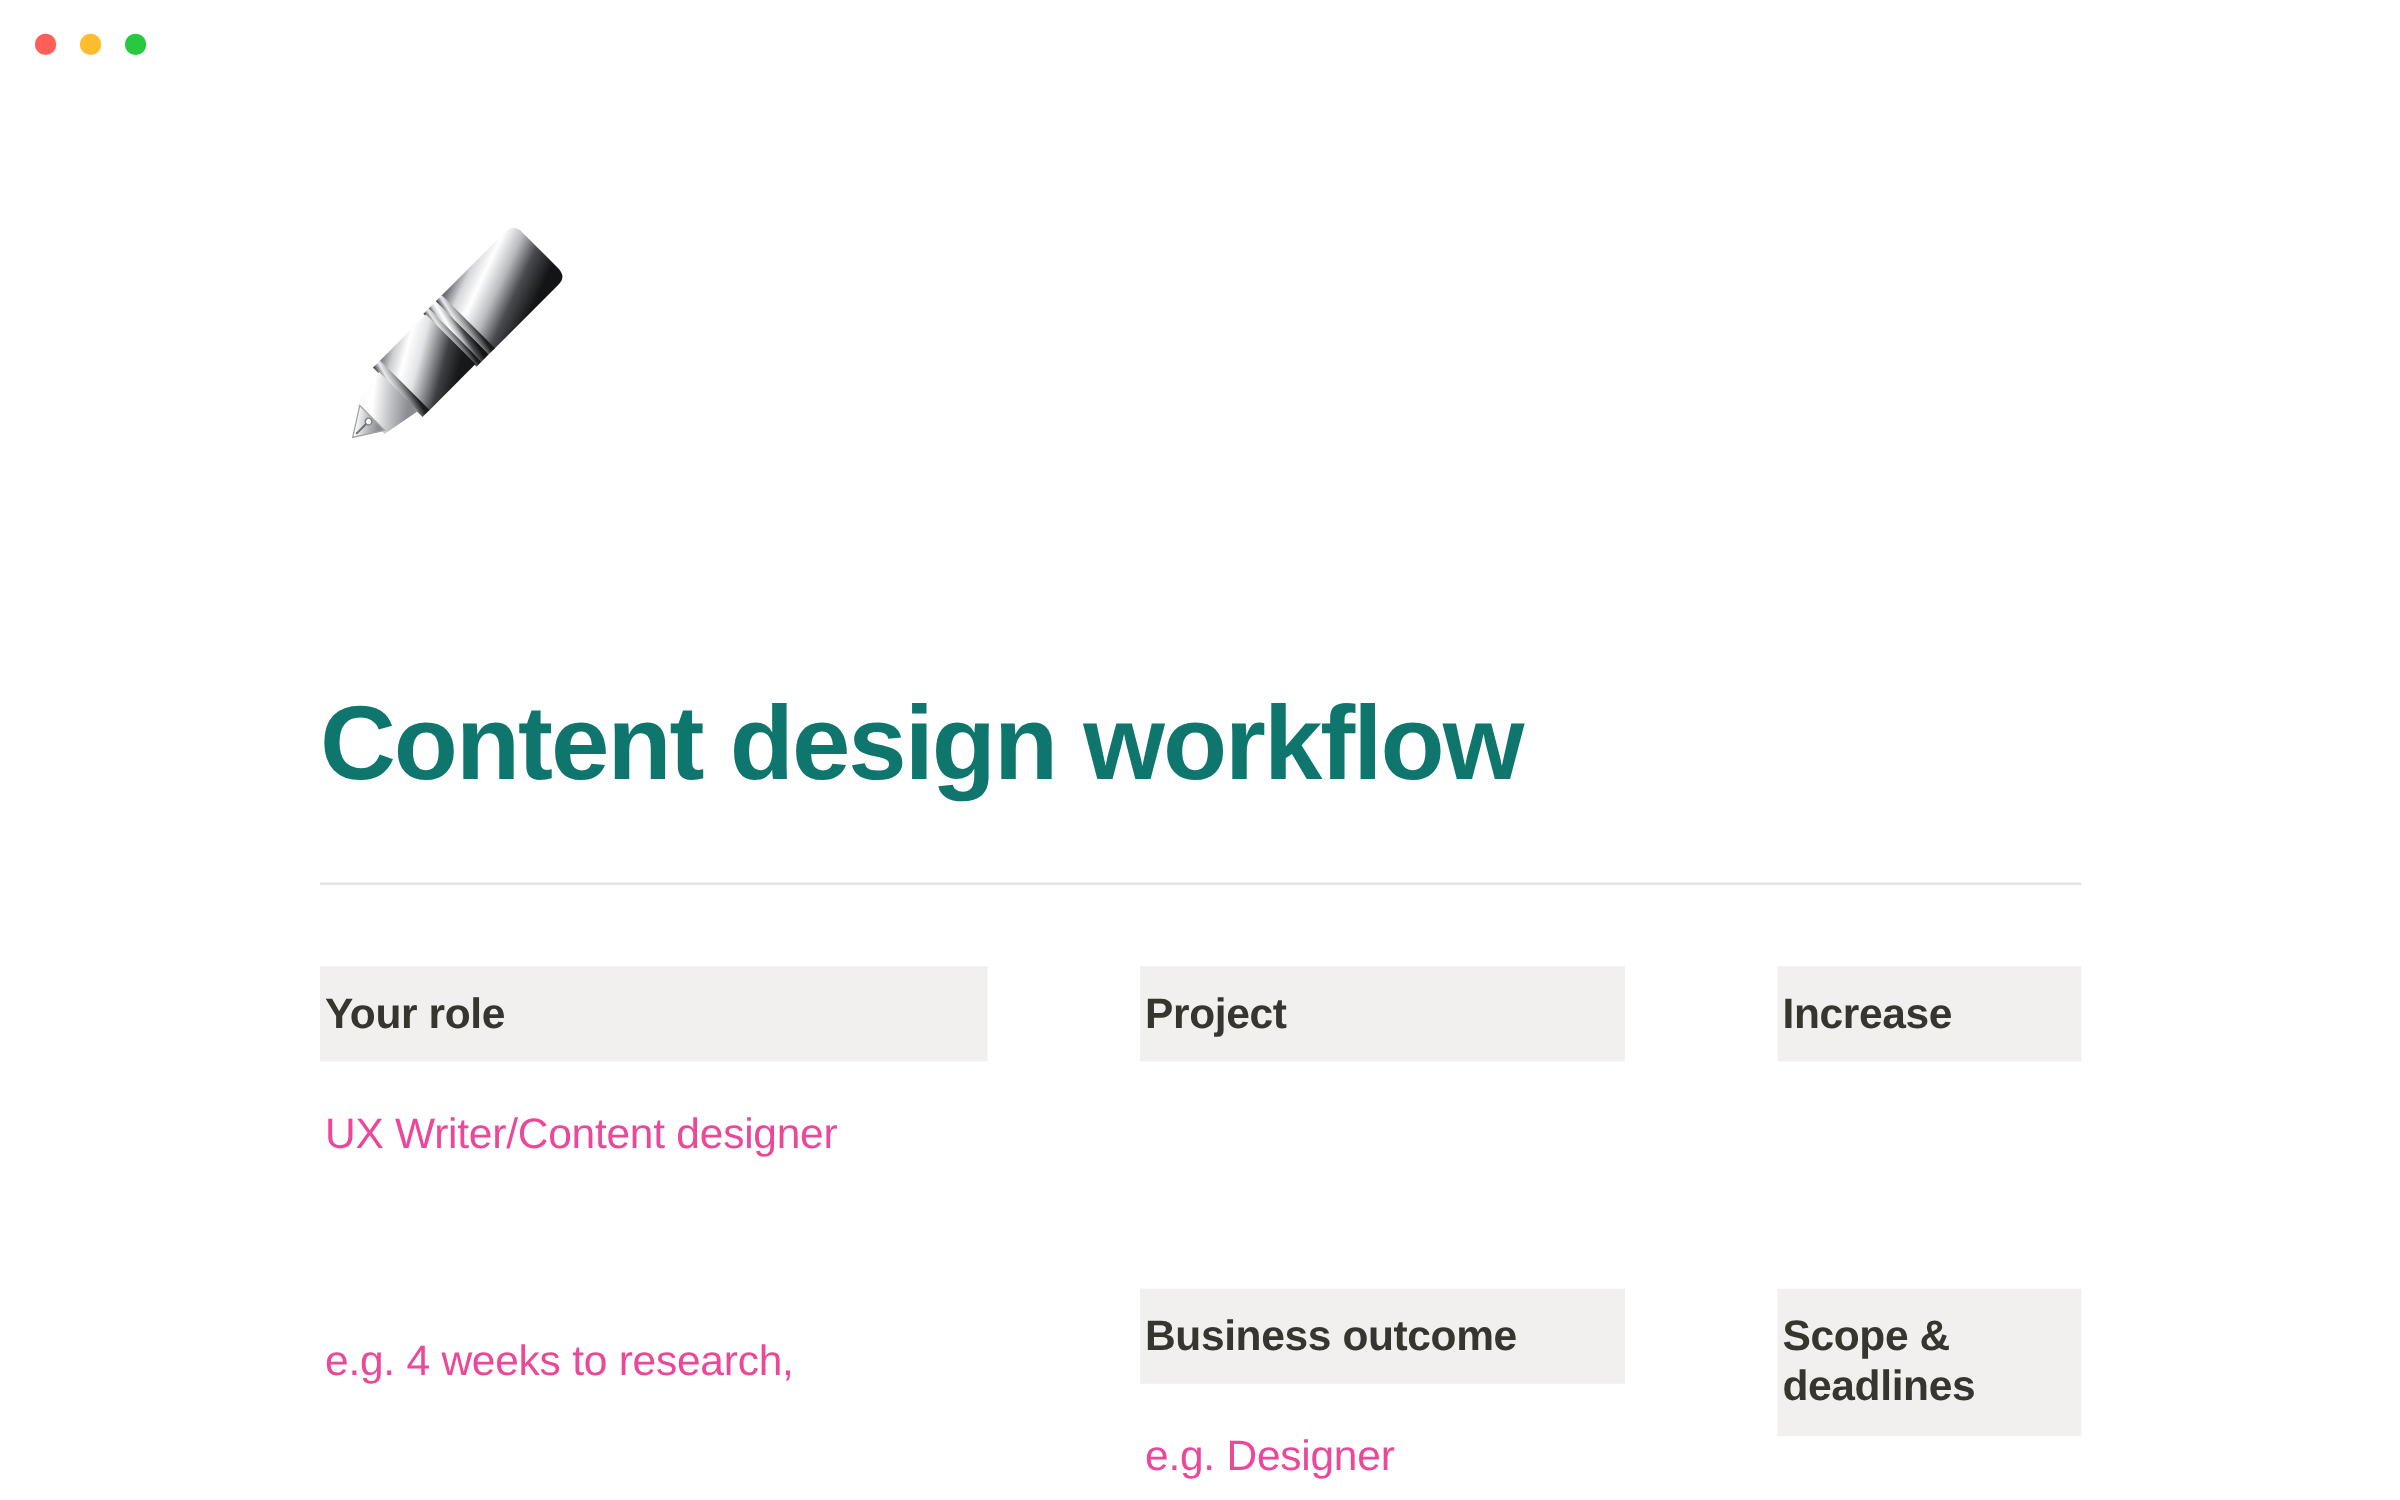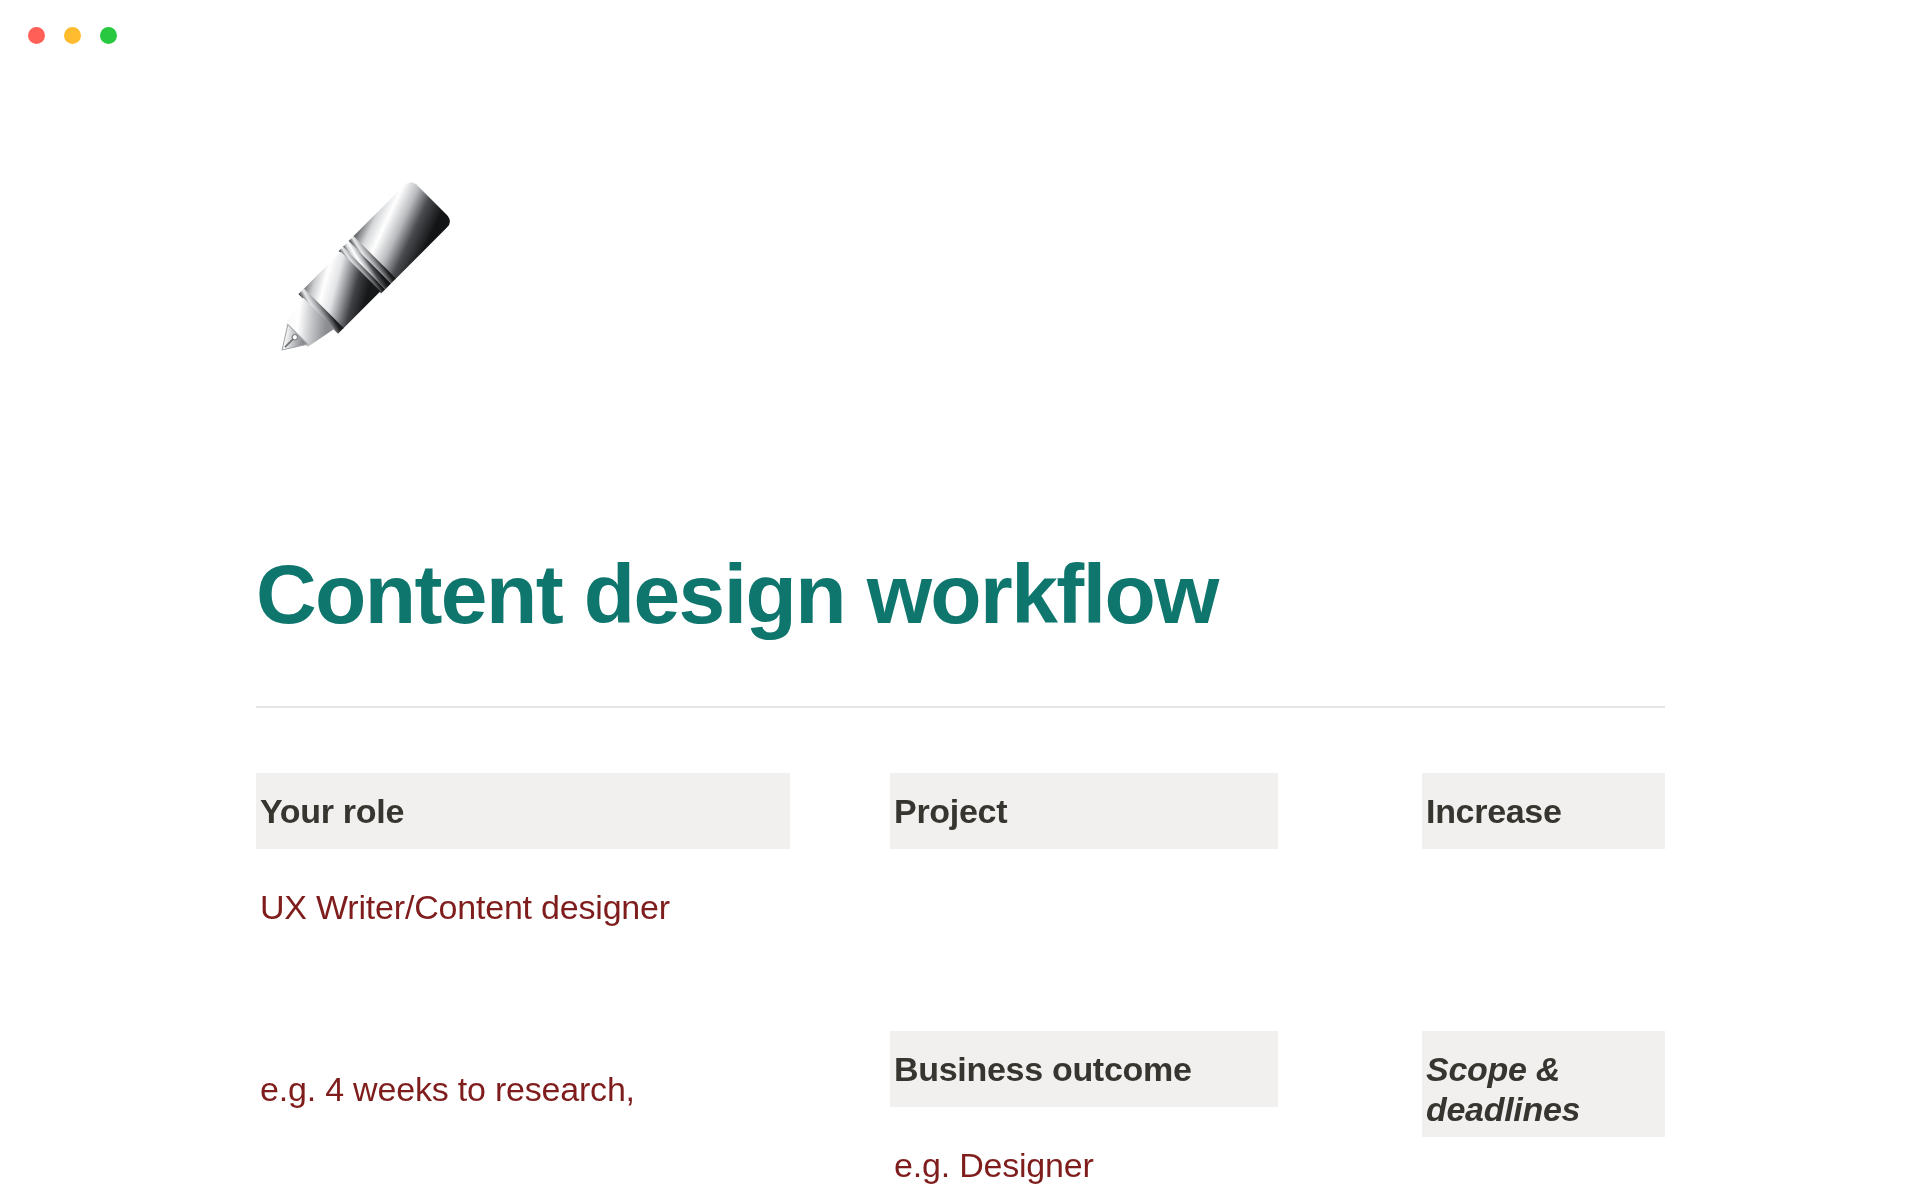--- a/index.html
+++ b/index.html
@@ -101,44 +101,43 @@
     position: relative;
     height: 258px;
   }
 
   .prop-cell {
     position: absolute;
     top: 0;
   }
 
   .prop-cell.col-0 { left: 0px;   width: 534px; }
-  .prop-cell.col-1 { left: 634px; width: 388px; }
+  .prop-cell.col-1 { left: 656px; width: 388px; }
   .prop-cell.col-2 { left: 1166px; width: 243px; }
 
   .prop-header {
     background: #f1f0ee;
     font-size: 34px;
     line-height: 40px;
     font-weight: 700;
     color: #37352f;
     padding: 18px 3px 18px 4px;
     letter-spacing: -0.3px;
   }
 
   .prop-header.two-line {
-    padding-bottom: 8px;
-    font-style: italic;
+    padding-bottom: 20px;
   }
 
   .prop-value {
     margin-top: 36px;
     font-size: 34px;
     line-height: 44px;
     font-weight: 400;
-    color: #7f1d1d;
+    color: #ec4899;
     padding-left: 4px;
     letter-spacing: -0.2px;
     white-space: nowrap;
   }
 
   .prop-value.empty { margin-top: 0; }
 </style>
 </head>
 <body>
 

